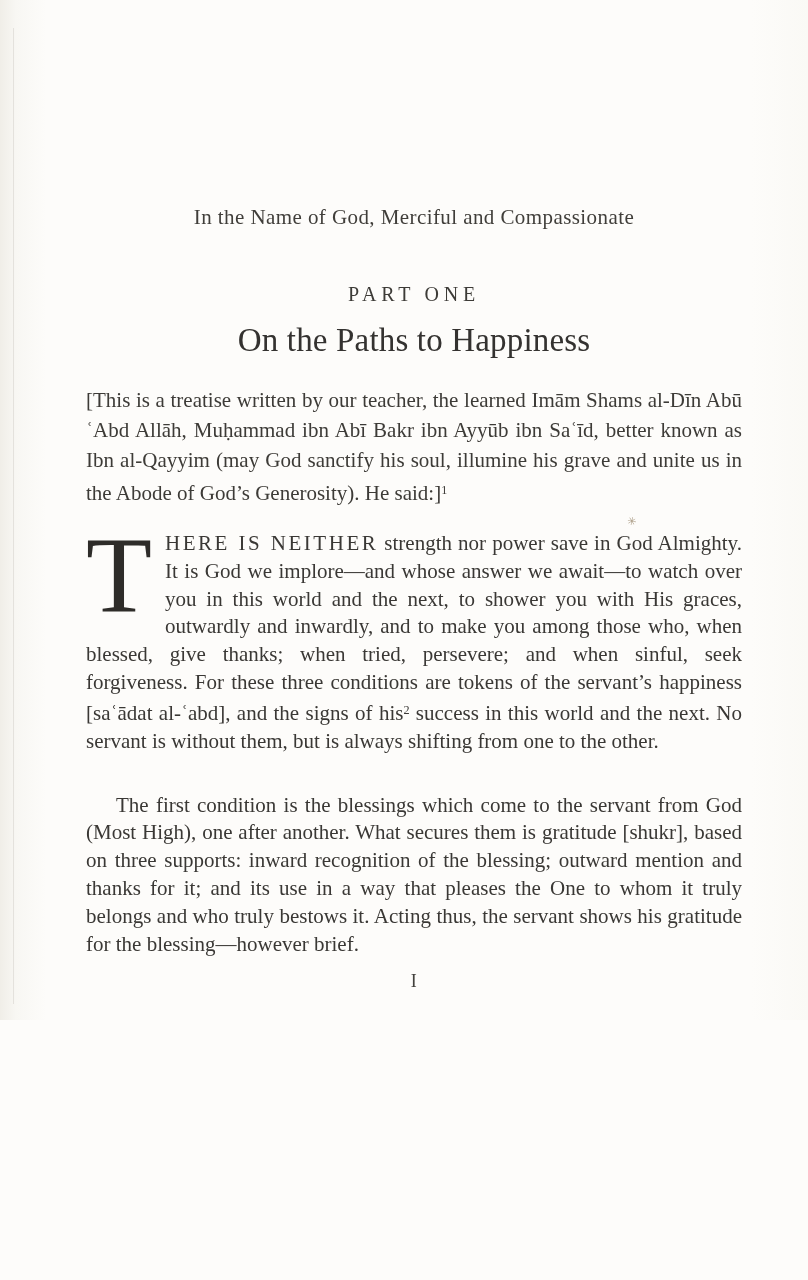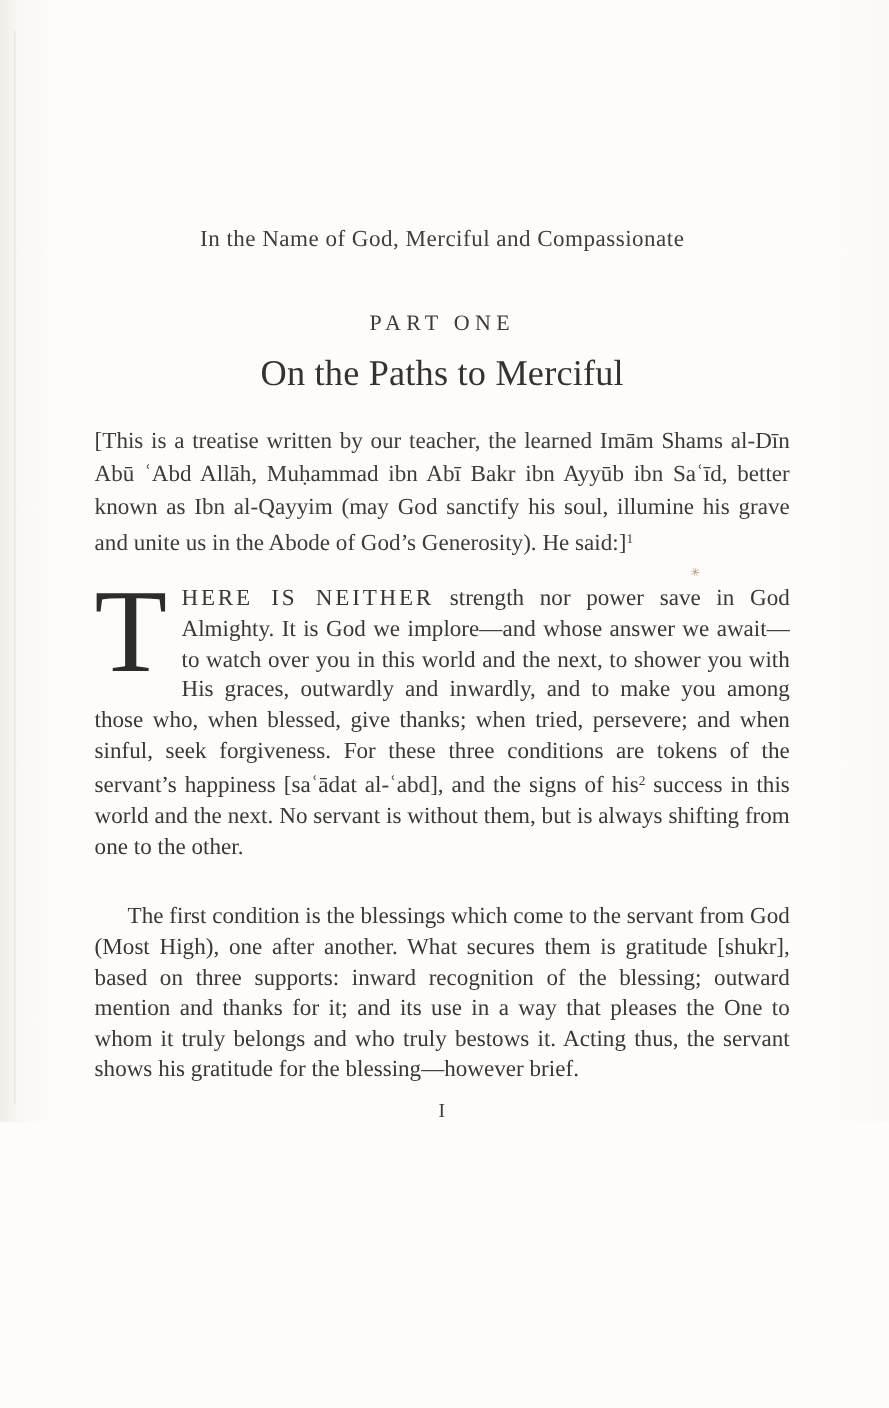--- a/index.html
+++ b/index.html
@@ -5,21 +5,21 @@
   html, body {
     margin: 0; padding: 0;
     width: 808px; height: 1280px;
     overflow: hidden;
     background: #fdfcfa;
   }
   .page {
     position: relative;
     width: 808px; height: 1020px;
     box-sizing: border-box;
-    padding: 205px 90px 0 86px;
+    padding: 205px 66px 0 86px;
     background: linear-gradient(90deg, #f0eee8 0px, #f8f7f3 16px, #fdfcfa 46px, #fdfcfa 93%, #faf9f5 100%);
     font-family: "Liberation Serif", "DejaVu Serif", serif;
     color: #3a3835;
   }
   .left-edge-line {
     position: absolute; left: 13px; top: 28px; bottom: 16px;
     width: 1px; background: rgba(100, 95, 88, 0.13);
   }
   .bismillah {
     text-align: center;
@@ -91,21 +91,21 @@
 </head>
 <body>
 
 <div class="page">
   <div class="left-edge-line"></div>
 
   <div class="bismillah">In the Name of God, Merciful and Compassionate</div>
 
   <div class="part-label">PART ONE</div>
 
-  <div class="chapter-title">On the Paths to Merciful</div>
+  <div class="chapter-title">On the Paths to Happiness</div>
 
   <div class="note"><span>[This is a treatise written by our teacher, the learned Imām Shams al-Dīn Abū ʿAbd Allāh, Muḥammad ibn Abī Bakr ibn Ayyūb ibn Saʿīd, better known as Ibn al-Qayyim (may God sanctify his soul, illumine his grave and unite us in the Abode of God’s Generosity). He said:]</span><span class="sup">1</span></div>
 
   <div class="body-text">
     <span class="ink-speck">✳</span>
     <p><span class="dropcap">T</span><span class="caps">HERE IS NEITHER</span><span> strength nor power save in God Almighty. It is God we implore—and whose answer we await—to watch over you in this world and the next, to shower you with His graces, outwardly and inwardly, and to make you among those who, when blessed, give thanks; when tried, persevere; and when sinful, seek forgiveness. For these three conditions are tokens of the servant’s happiness [</span><span class="it">saʿādat al-ʿabd</span><span>], and the signs of his</span><span class="sup">2</span><span> success in this world and the next. No servant is without them, but is always shifting from one to the other.</span></p>
     <p class="indent"><span>The first condition is the blessings which come to the servant from God (Most High), one after another. What secures them is gratitude [</span><span class="it">shukr</span><span>], based on three supports: inward recognition of the blessing; outward mention and thanks for it; and its use in a way that pleases the One to whom it truly belongs and who truly bestows it. Acting thus, the servant shows his gratitude for the blessing—however brief.</span></p>
   </div>
 
   <div class="page-number">I</div>

